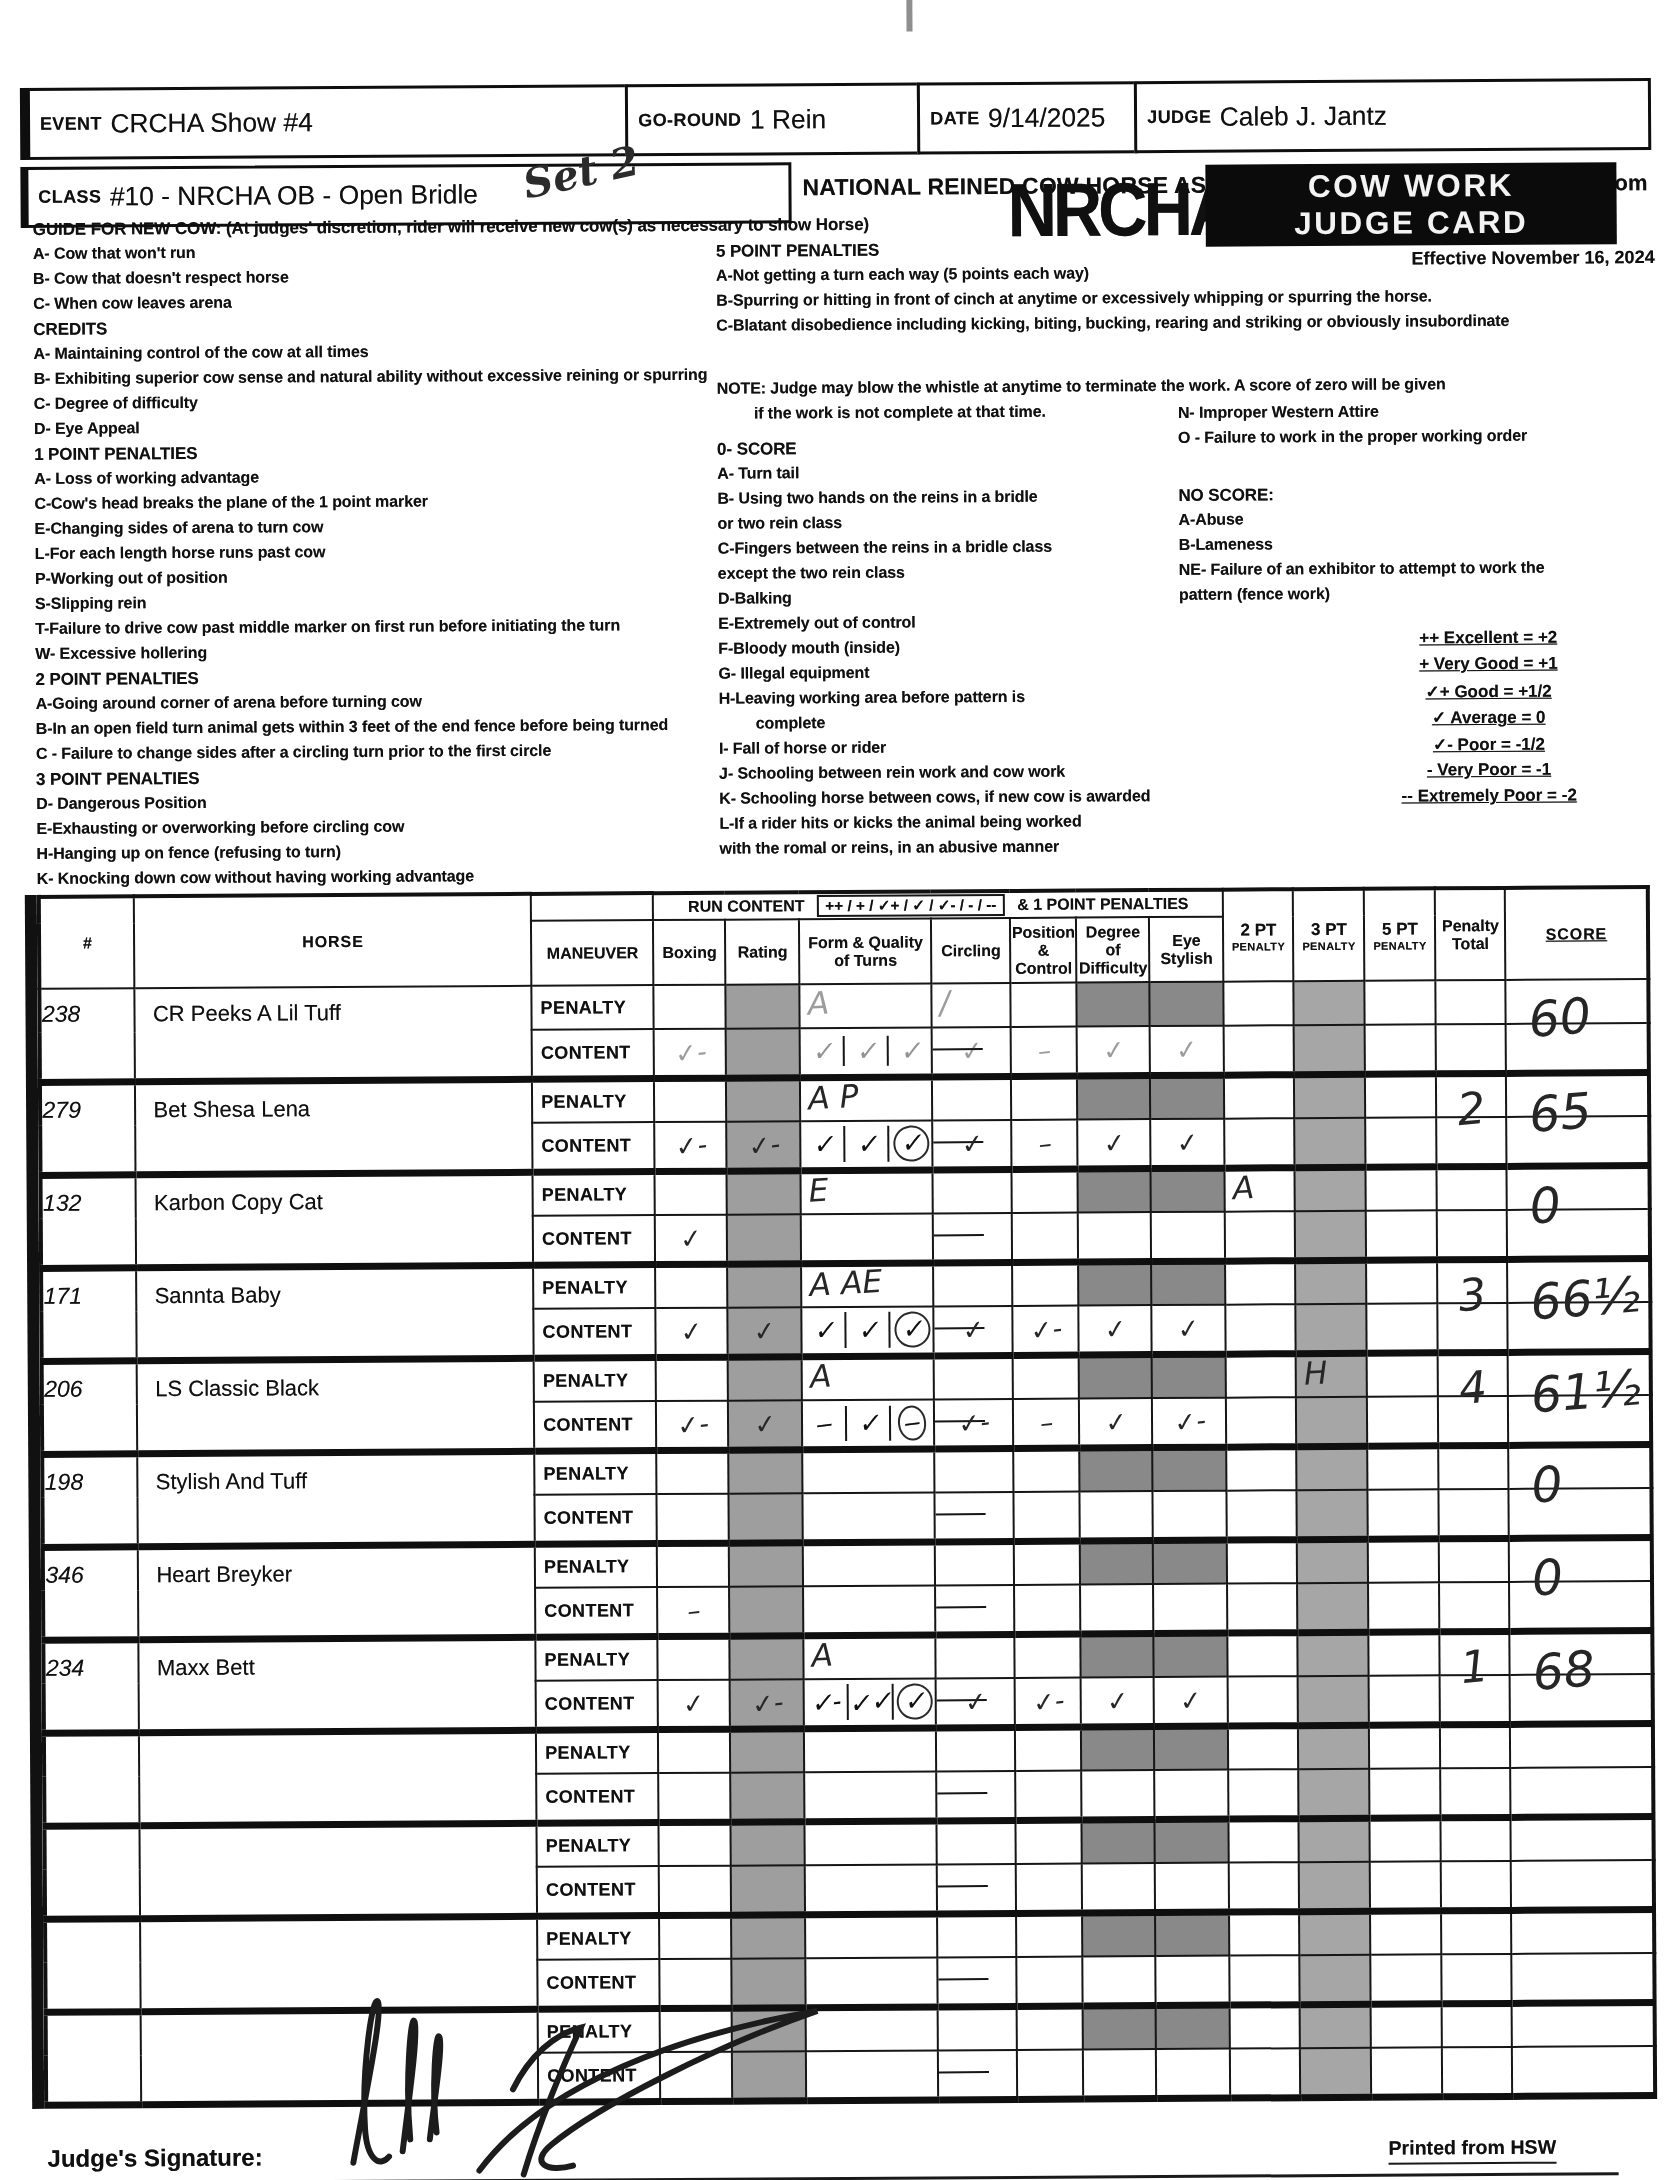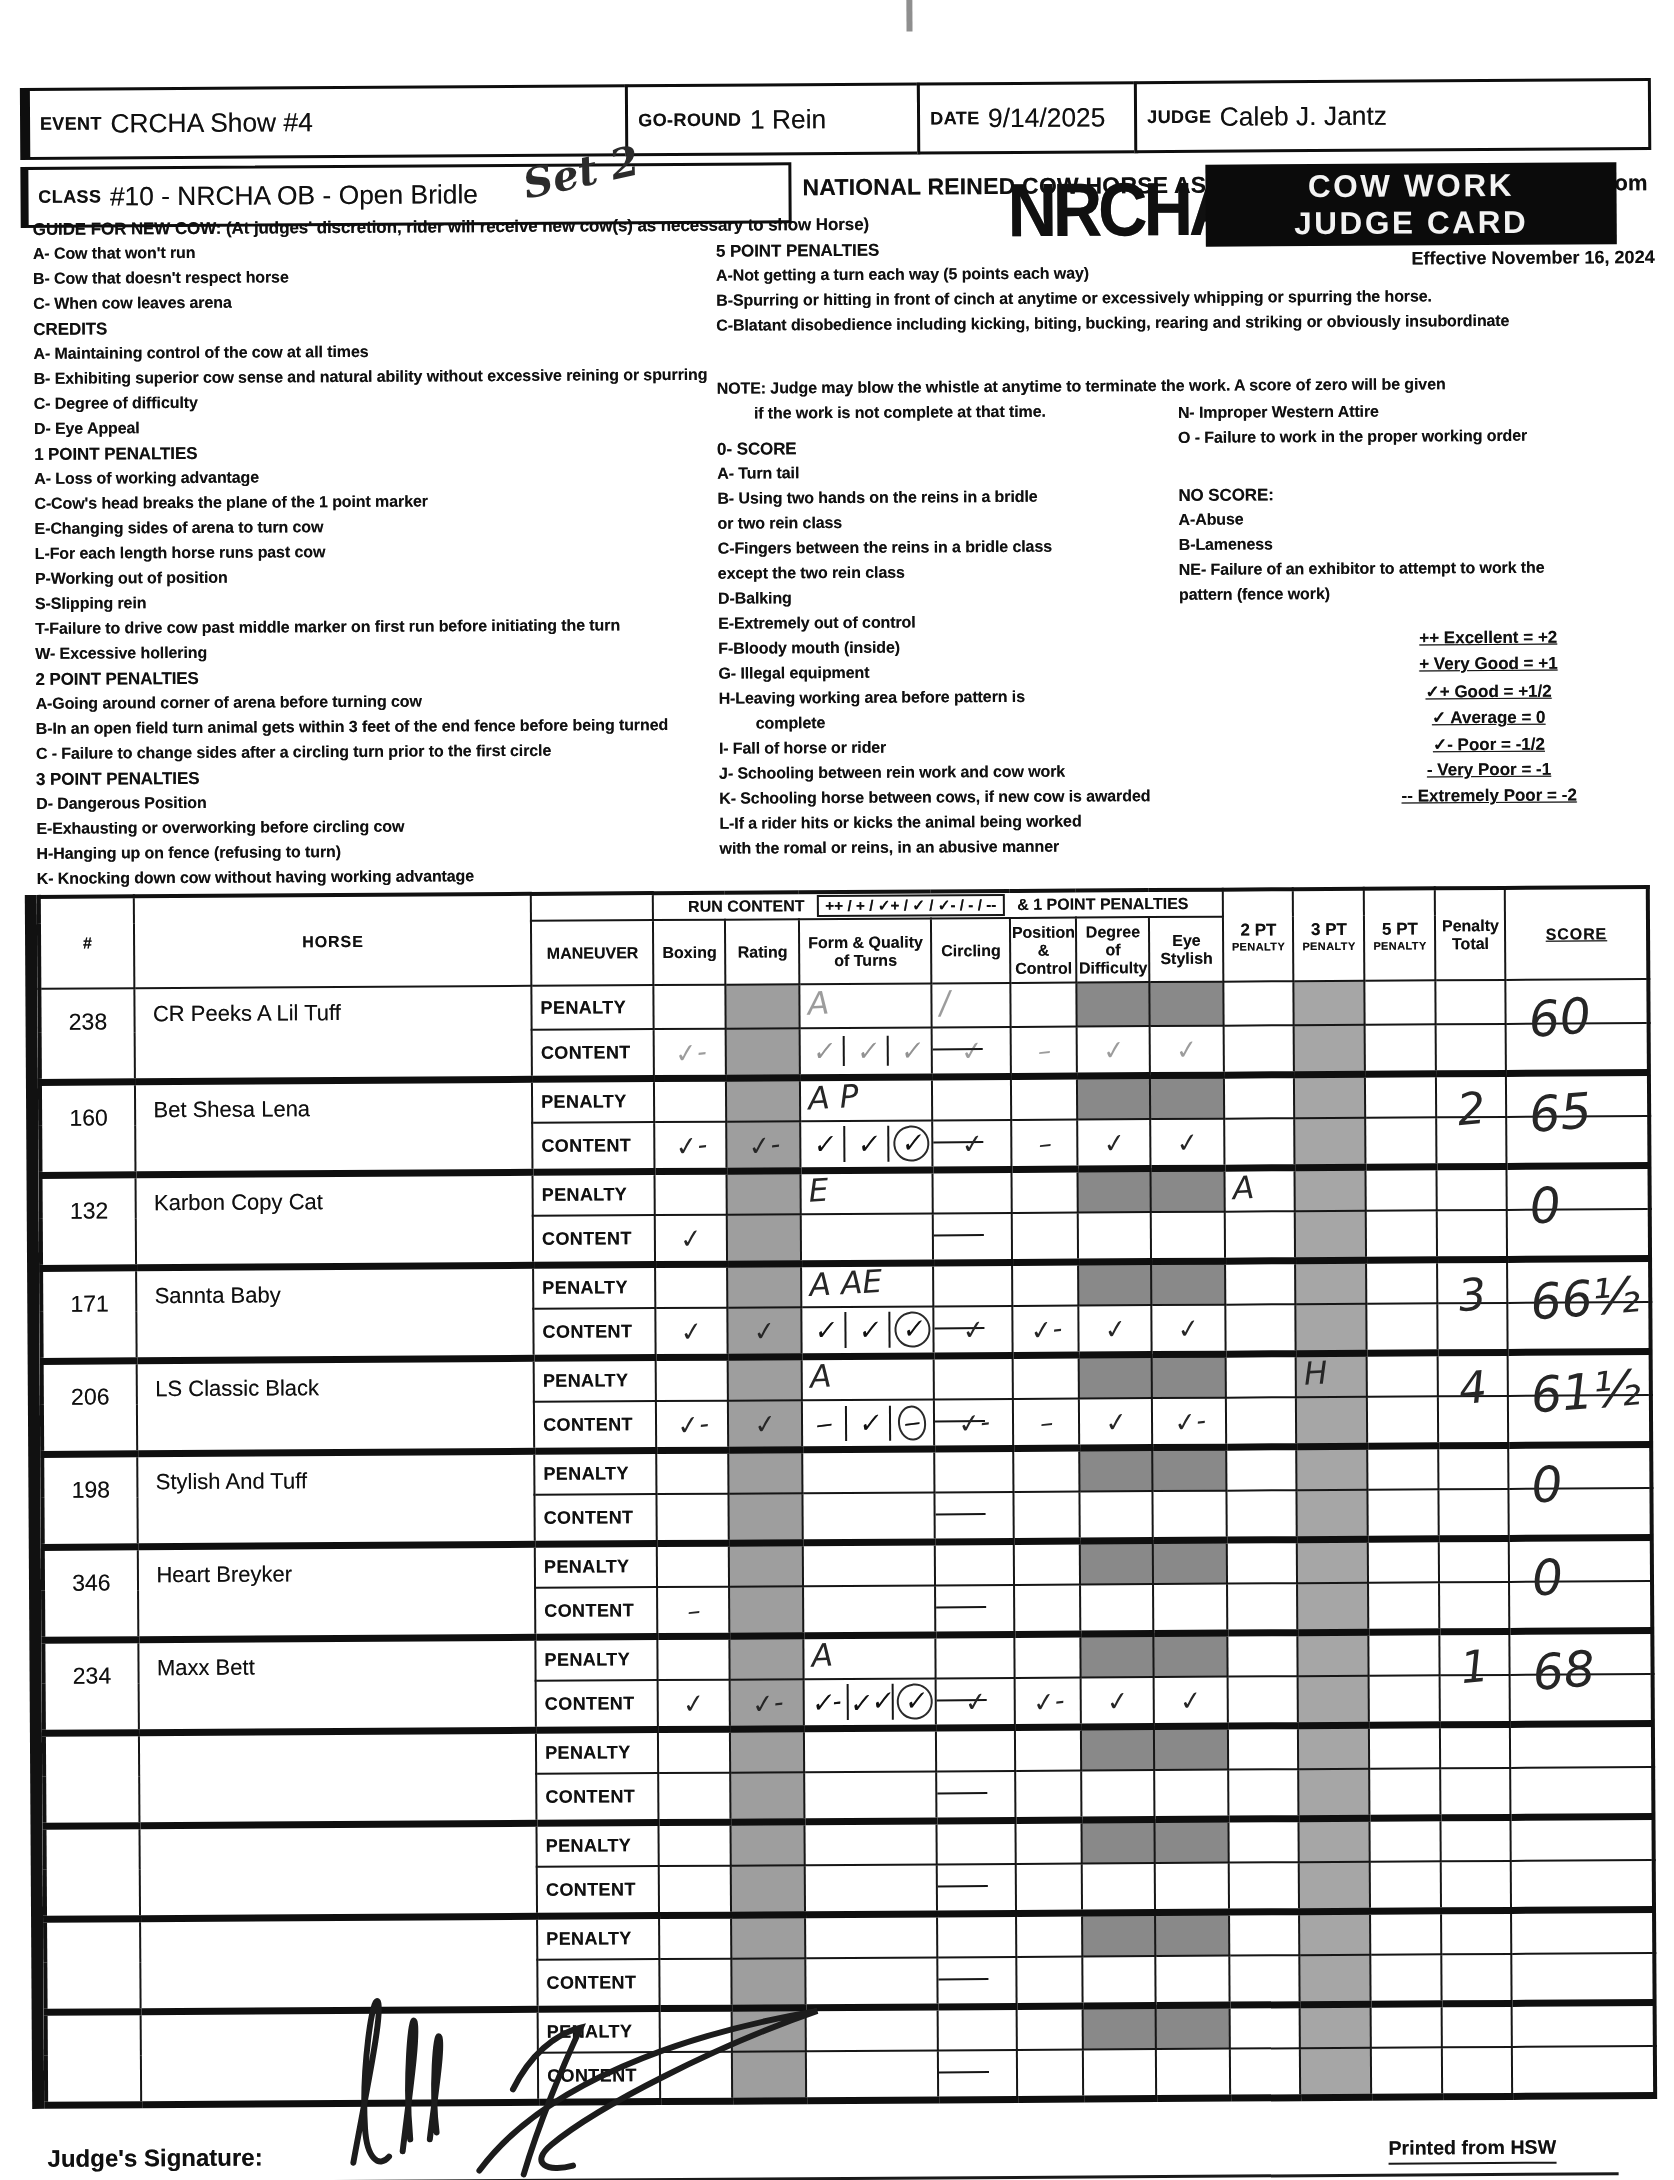--- a/index.html
+++ b/index.html
@@ -55,21 +55,21 @@
   tr.headrow th{font-size:16px;line-height:18px;}
   .h-num{font-size:34px;}
   .h-horse{font-size:34px;letter-spacing:0.9px;}
   .h-pt .big{display:block;font-size:17px;text-align:center;}
   .h-pt .small{display:block;font-size:11px;letter-spacing:0.4px;}
   .h-ptot span{display:block;font-size:16px;}
   .h-score{font-size:25.6px;letter-spacing:0.9px;text-decoration:underline;}
   tr.pen{height:44px;}
   tr.con{height:49px;}
   tr.con td{border-bottom:7.7px solid #0f0f0f;}
-  td.c-num{font-size:23px;text-align:center;vertical-align:top;padding-top:19px;border-bottom:7.7px solid #0f0f0f;}
+  td.c-num{font-size:23px;vertical-align:top;padding-top:11px;border-bottom:7.7px solid #0f0f0f;font-style:italic;}
   td.c-horse{font-size:22px;vertical-align:top;padding:12px 0 0 17px;border-bottom:7.7px solid #0f0f0f;}
   td.c-label{font-weight:bold;font-size:18px;letter-spacing:0.4px;padding-left:7.7px;background:#fff;}
   .g{background:#9e9e9e;}
   .g2{background:#898989;}
   .g3{background:#a6a6a6;}
   
   .hw,.mk,.ov{font-family:"DejaVu Sans",sans-serif;color:#262626;text-shadow:none;}
   td.mk{text-align:center;font-size:26.4px;}
   td.mk .m,.sub .m{display:inline-block;transform:rotate(-6deg);font-style:italic;}
   .pl{display:inline-block;font-size:31.5px;font-style:italic;transform:rotate(-3deg);position:relative;top:-3.4px;left:6.8px;white-space:nowrap;}
@@ -311,21 +311,21 @@
             <td class="mk"><span class="m">–</span></td>
             <td class="mk"><span class="m">✓</span></td>
             <td class="mk"><span class="m">✓</span></td>
             <td></td>
             <td class="g3"></td>
             <td></td>
             <td></td>
             <td></td>
           </tr>
           <tr class="pen">
-            <td class="c-num" rowspan="2">160</td>
+            <td class="c-num" rowspan="2">279</td>
             <td class="c-horse" rowspan="2">Bet Shesa Lena</td>
             <td class="c-label">PENALTY</td>
             <td></td>
             <td class="g"></td>
             <td><span class="pl hw">A P</span></td>
             <td><span class="pl hw"></span></td>
             <td></td>
             <td class="g2"></td>
             <td class="g2"></td>
             <td><span class="pl hw"></span></td>

